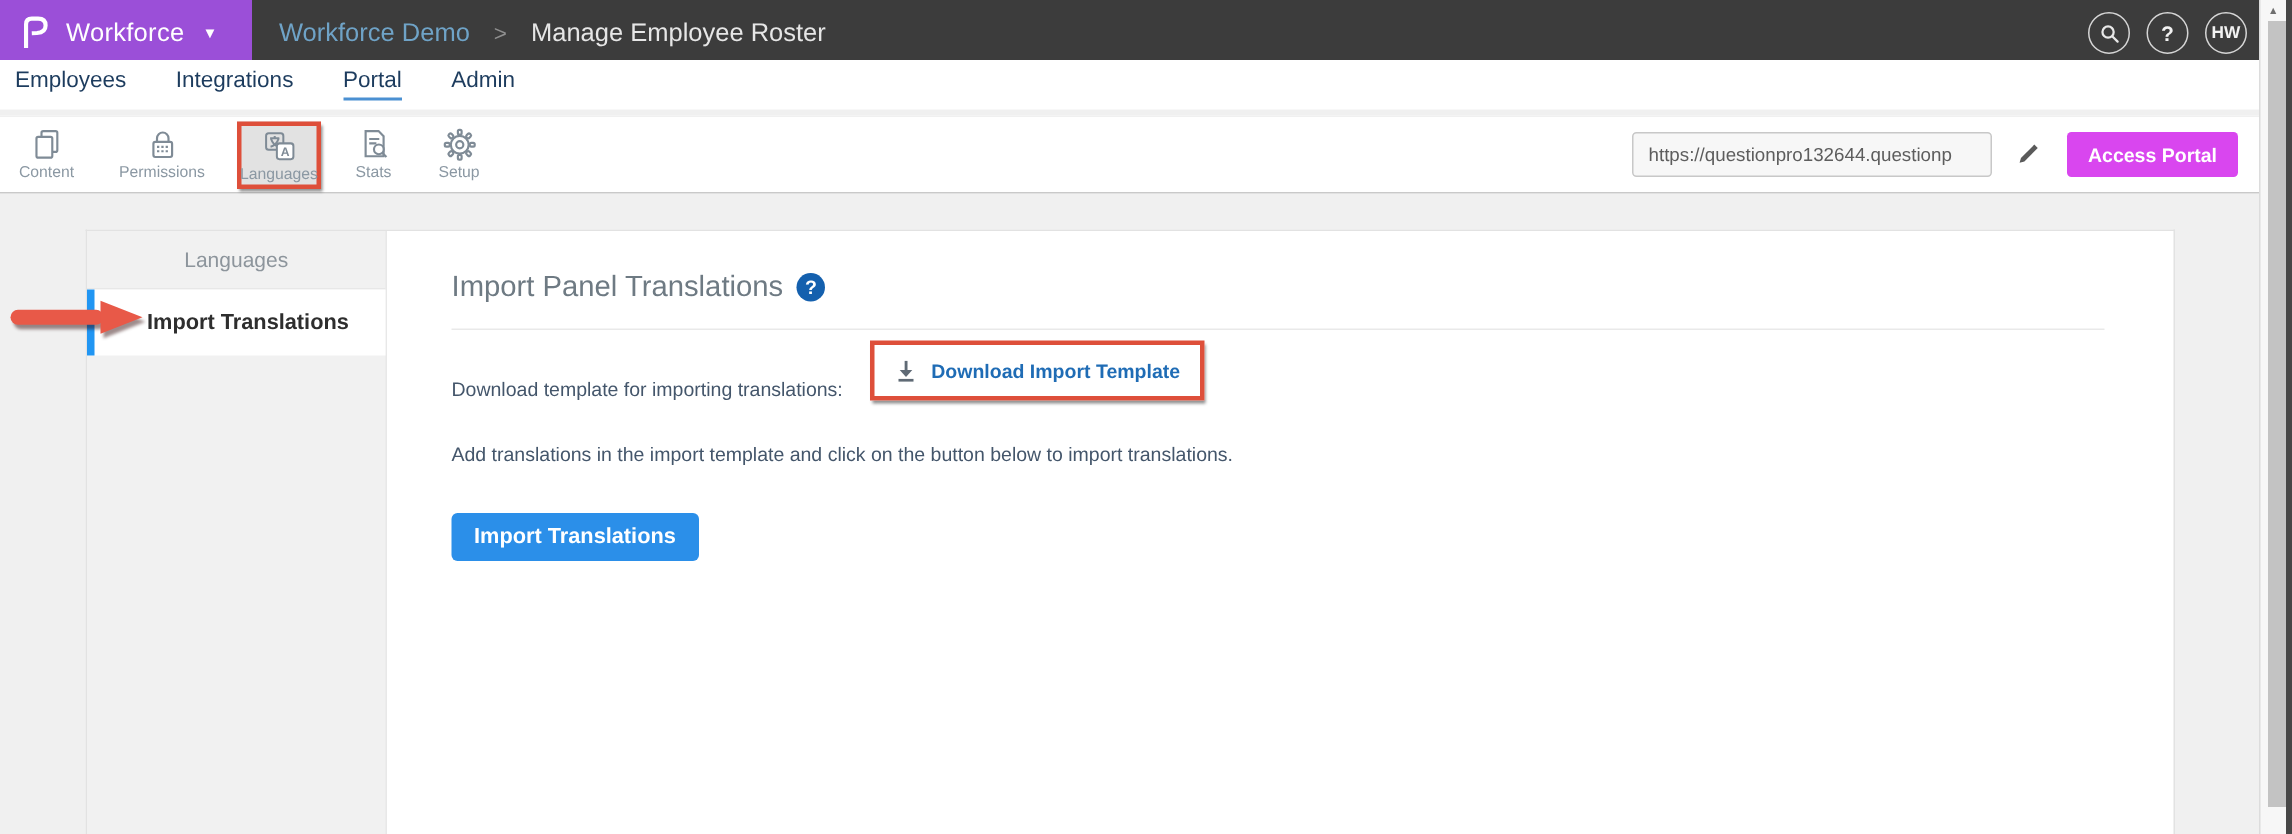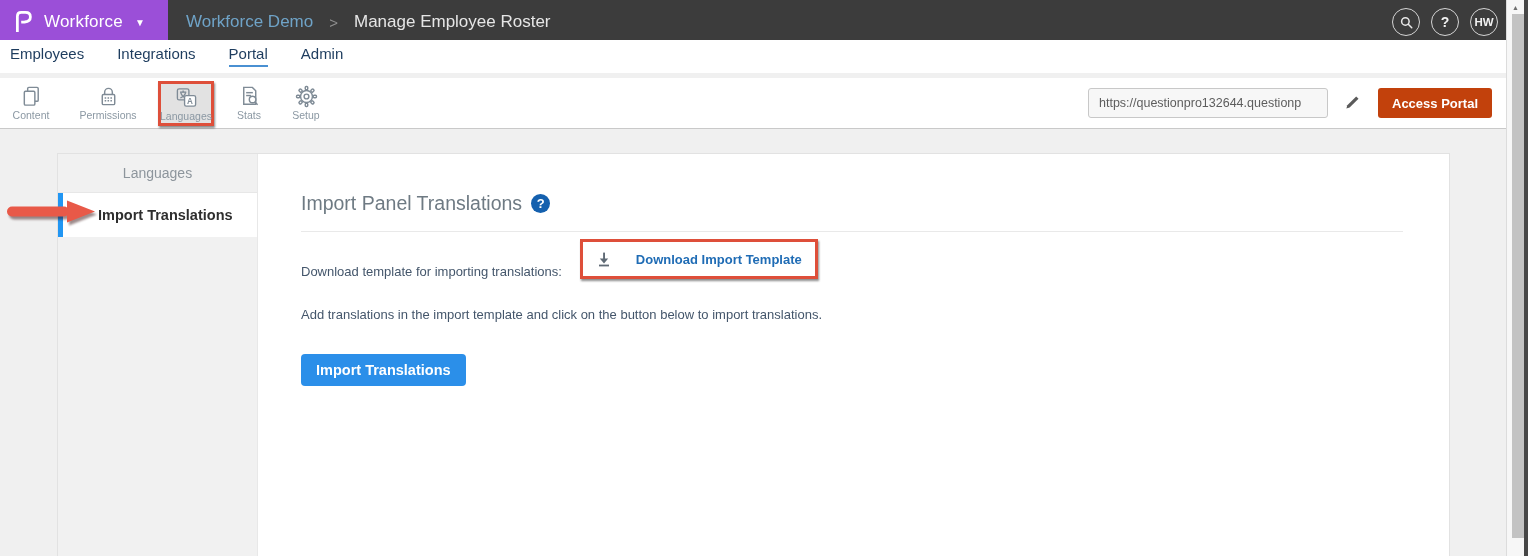--- a/index.html
+++ b/index.html
@@ -32,37 +32,37 @@
   .tool-label { font-size:10.5px; color:#8b98a3; white-space:nowrap; }
   .tool-ml-a { margin-left:2px; }
   .tool-ml-b { margin-left:23px; }
   .tool-ml-c { margin-left:8px; }
   .tool-ml-d { margin-left:3px; }
   .tool-box { margin-left:23px; border:3px solid #de4f3a; background:#e2e2e2; box-shadow:1px 2px 2px rgba(0,0,0,.45); padding:2px 1px 1px 1px; }
   .tool-box .tool { width:48px; }
   .toolbar-right { margin-left:auto; display:flex; align-items:center; }
   .url-input { width:240px; height:30px; background:#f7f7f7; border:1px solid #c8c8c8; border-radius:3px; padding:0 10px; font-size:12.5px; color:#5d5d5d; font-family:"Liberation Sans",sans-serif; }
   .pencil-btn { margin-left:16px; background:none; border:none; cursor:pointer; display:flex; align-items:center; }
-  .access-portal { margin-left:18px; height:30px; padding:0 14px; background:#c2410c; color:#fff; font-size:13px; font-weight:700; border:none; border-radius:3px; cursor:pointer; font-family:"Liberation Sans",sans-serif; }
+  .access-portal { margin-left:18px; height:30px; padding:0 14px; background:#d946ef; color:#fff; font-size:13px; font-weight:700; border:none; border-radius:3px; cursor:pointer; font-family:"Liberation Sans",sans-serif; }
 
   
   .page { position:absolute; left:57px; top:153px; right:78px; bottom:0; background:#fff; border:1px solid #e2e2e2; border-bottom:none; display:flex; }
   .sidebar { width:200px; flex-shrink:0; background:#f1f1f1; border-right:1px solid #e8e8e8; }
   .sidebar-header { height:39px; display:flex; align-items:center; justify-content:center; font-size:14px; color:#8d959c; border-bottom:1px solid #e7e7e7; }
   .sidebar-item { height:44px; display:flex; align-items:center; padding-left:35px; font-size:14.5px; cursor:pointer; color:#4a4a4a; }
   .sidebar-item.active { background:#fff; border-left:5px solid #2196f3; font-weight:700; color:#2e2e2e; }
 
-  .main { flex:1; padding:38px 46px 0 43px; }
+  .main { flex:1; padding:26px 46px 0 43px; }
   .main-title-row { display:flex; align-items:center; gap:9px; }
   .main-title { font-size:19.5px; font-weight:400; color:#6e7a83; }
   .help-badge { width:19px; height:19px; border-radius:50%; background:#1460ae; color:#fff; font-size:13px; font-weight:700; display:flex; align-items:center; justify-content:center; cursor:pointer; line-height:1; }
   .divider { height:1px; background:#e9e9e9; margin-top:16px; }
   .download-row { margin-top:7px; display:flex; align-items:flex-end; }
   .download-label { font-size:13px; color:#44566b; }
-  .red-box { margin-left:18px; border:3px solid #de4f3a; box-shadow:1px 2px 2px rgba(0,0,0,.45); background:#fff; padding:9px 13px; display:flex; align-items:center; gap:24px; }
+  .red-box { margin-left:18px; border:3px solid #de4f3a; box-shadow:1px 2px 2px rgba(0,0,0,.45); background:#fff; padding:9px 13px; display:flex; align-items:center; gap:9px; }
   .download-link { font-size:13px; font-weight:600; color:#1f6cb5; text-decoration:none; cursor:pointer; display:flex; align-items:center; }
   .instruction { margin-top:28px; font-size:13px; color:#44566b; }
   .import-btn { margin-top:32px; background:#2b8fe9; color:#fff; font-size:14.5px; font-weight:700; border:none; border-radius:4px; padding:8px 15px; cursor:pointer; font-family:"Liberation Sans",sans-serif; }
 
   
   .annotation-arrow { position:absolute; left:5px; top:198px; z-index:6; filter:drop-shadow(2px 3px 1px rgba(40,0,0,.45)); }
 
   
   .scrollbar { position:absolute; right:0; top:0; bottom:0; width:22px; background:#474747; }
   .scroll-track { position:absolute; left:0; top:0; bottom:0; width:18px; background:#f7f7f7; border-left:1px solid #dcdcdc; }

